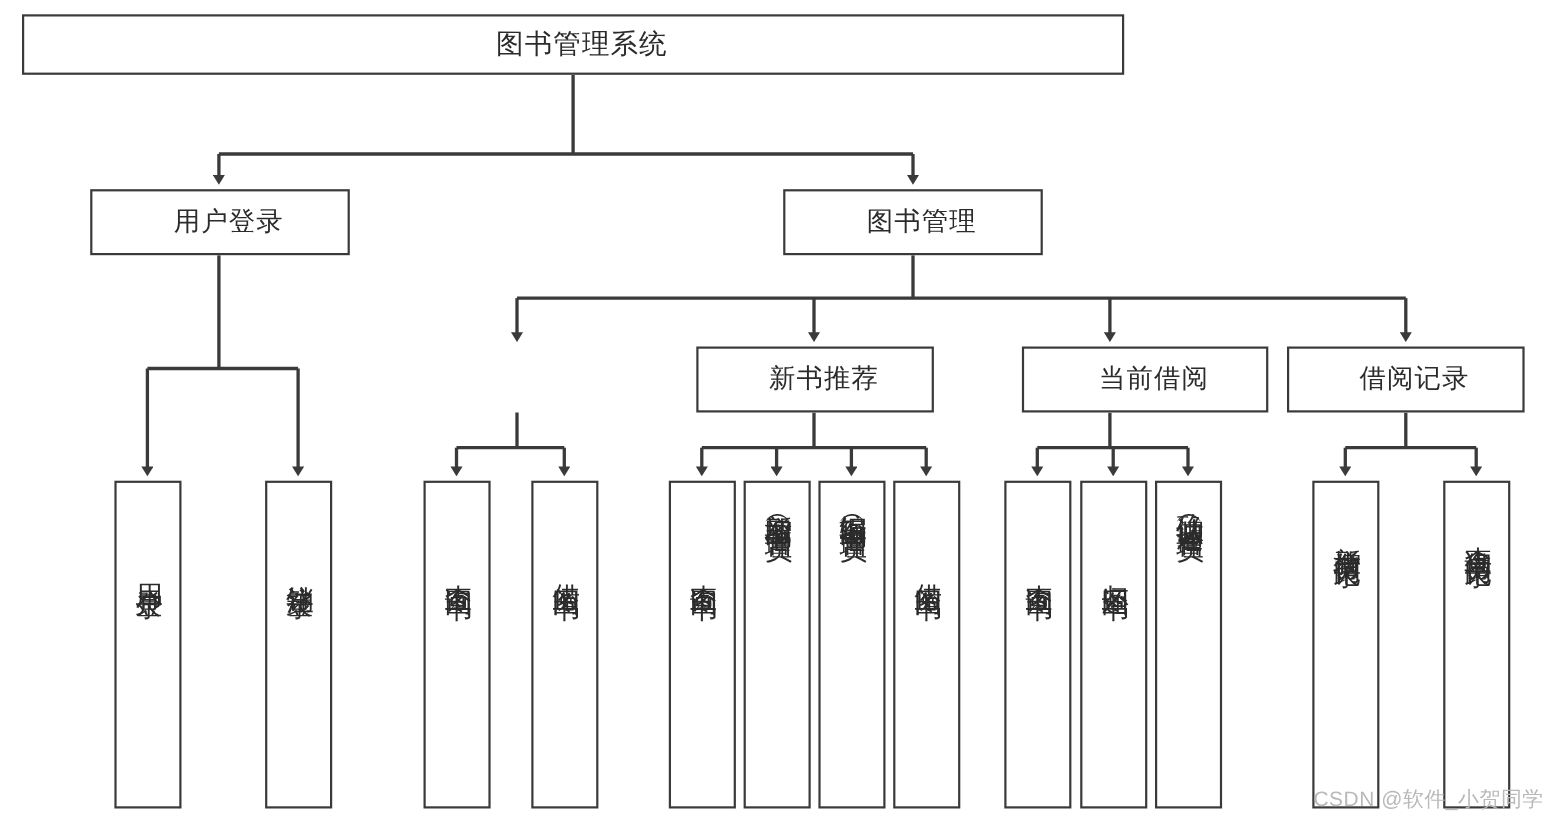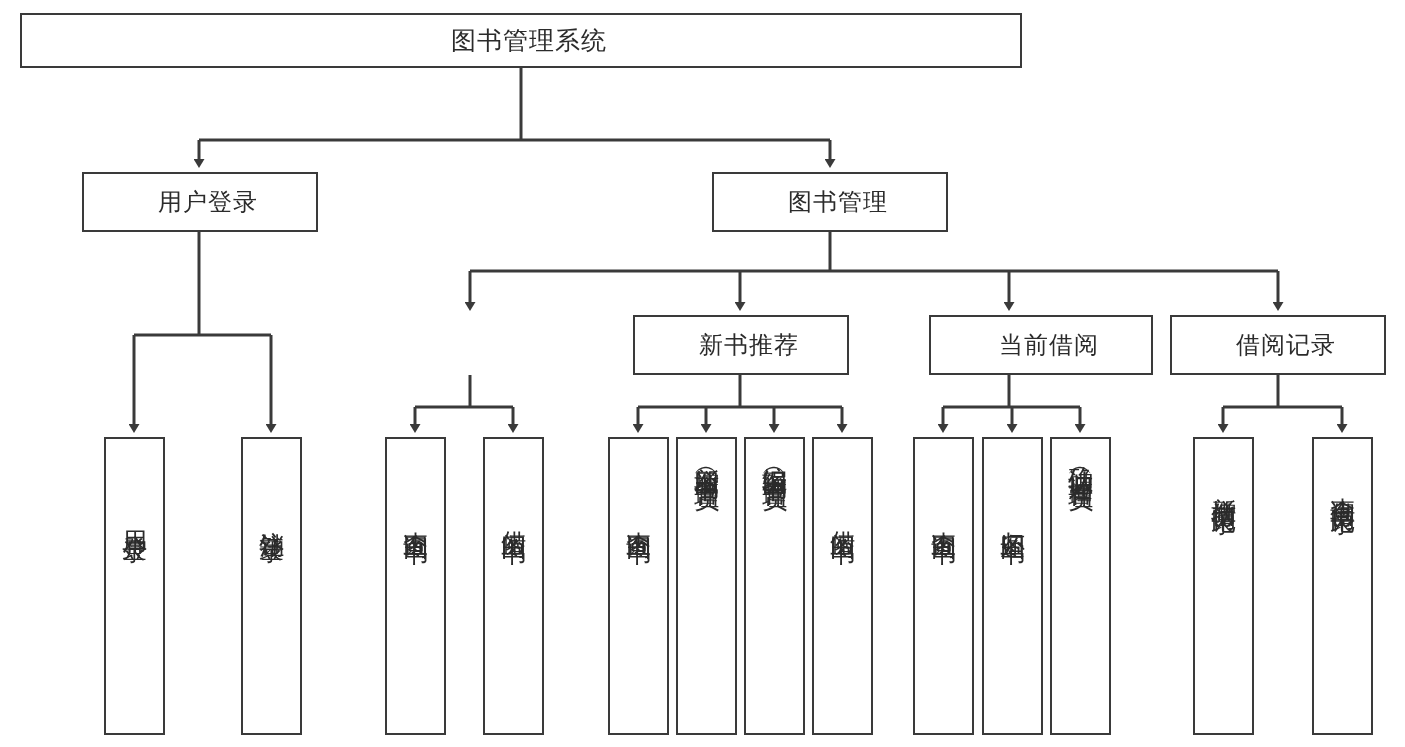--- a/index.html
+++ b/index.html
@@ -179,14 +179,15 @@
     <span class="vlabel">确认归还（管理员）</span>
   </div>
 
   <div class="node vert" style="left:1193px;top:437px;width:61px;height:298px;padding-top:38px;">
     <span class="vlabel">新增借阅记录</span>
   </div>
   <div class="node vert" style="left:1312px;top:437px;width:61px;height:298px;padding-top:38px;">
     <span class="vlabel">查询借阅记录</span>
   </div>
 
+  <div class="watermark" style="left:1194px;top:714px;">CSDN @软件_小贺同学</div>
 
 </div>
 
 </body></html>

